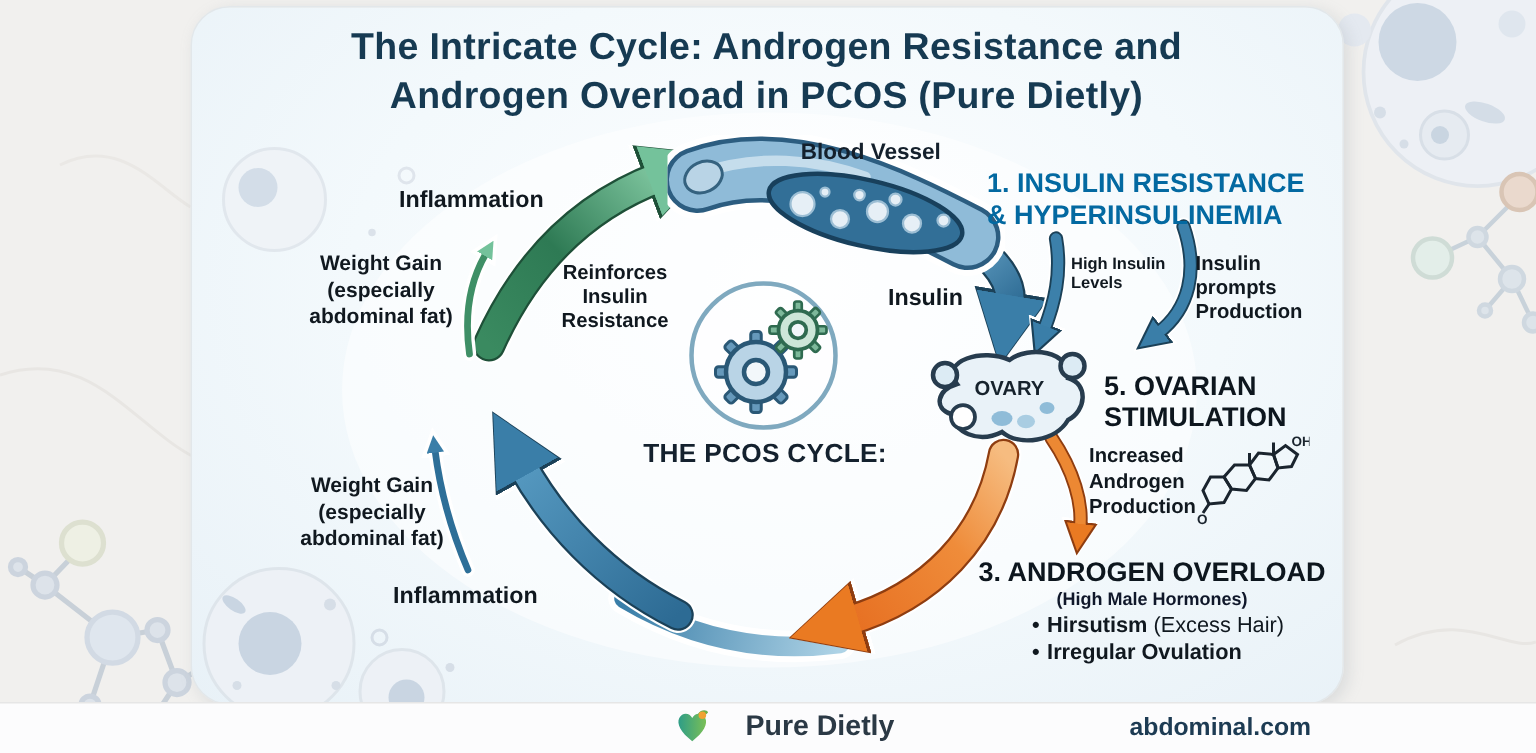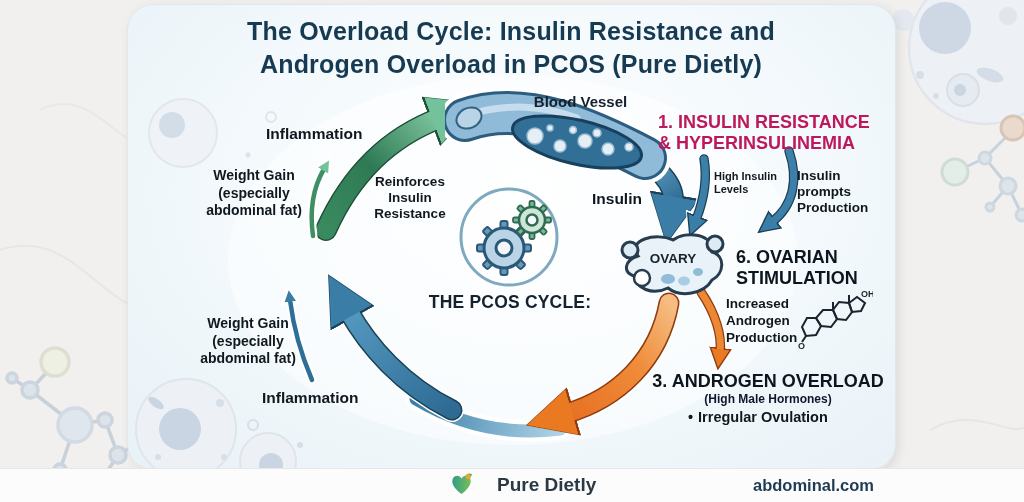--- a/index.html
+++ b/index.html
@@ -17,21 +17,21 @@
   
   #arrows{position:absolute;left:0;top:0;z-index:2;pointer-events:none;}
   #overlay{position:absolute;left:0;top:0;width:1024px;height:502px;z-index:3;}
   .lbl{position:absolute;color:#10181f;font-weight:700;line-height:1.2;}
   .pl{white-space:pre-line;}
   .ctr{text-align:center;}
   #title{left:128px;top:15px;width:766px;text-align:center;color:#163a52;
     font-size:25px;font-weight:800;line-height:1.32;letter-spacing:.2px;}
   #title .tn{font-weight:600;margin-left:7px;}
   #lbl-vessel{left:523px;top:93px;width:115px;font-size:15px;font-weight:800;color:#14202c;}
-  #s1-title{left:658px;top:112px;font-size:18px;font-weight:800;line-height:1.15;color:#be185d;}
+  #s1-title{left:658px;top:112px;font-size:18px;font-weight:800;line-height:1.15;color:#0369a1;}
   #lbl-high{left:714px;top:170px;font-size:11px;}
   #lbl-prompts{left:797px;top:168px;font-size:13.5px;}
   #lbl-insulin{left:592px;top:190px;font-size:15.5px;font-weight:800;}
   #lbl-reinforces{left:368px;top:174px;width:84px;font-size:13.5px;}
   #lbl-infl-top{left:266px;top:125px;font-size:15.5px;font-weight:800;}
   #lbl-wg-top{left:188px;top:167px;width:132px;font-size:14px;line-height:1.25;}
   #s4-title{left:220px;top:246px;width:158px;font-size:18px;font-weight:800;line-height:1.15;color:#0d161e;}
   #s2-title{left:736px;top:247px;font-size:18px;font-weight:800;line-height:1.15;color:#0d161e;}
   #lbl-increased{left:726px;top:296px;font-size:13.5px;line-height:1.25;}
   #lbl-wg-bot{left:182px;top:315px;width:132px;font-size:14px;line-height:1.25;}
@@ -223,21 +223,21 @@
     <g fill="none" stroke-linecap="round">
       <path d="M669,303 C659,358 620,398 565,414" stroke="#ffffff" stroke-width="24" marker-end="url(#hW)"></path>
       <path d="M669,303 C659,358 620,398 565,414" stroke="#8f3d10" stroke-width="21" marker-end="url(#hDo)"></path>
       <path d="M669,303 C659,358 620,398 565,414" stroke="url(#gO)" stroke-width="18" marker-end="url(#hMo)"></path>
     </g>
   </svg>
 
   <div id="overlay">
 
     <div id="title" class="abs">
-      <div>The Overload Cycle: Insulin Resistance and</div>
+      <div>The Intricate Cycle: Androgen Resistance and</div>
       <div><span class="tb">Androgen Overload in PCOS</span><span class="tn">(Pure Dietly)</span></div>
     </div>
 
     <svg class="abs" style="left:445px;top:90px;" width="225" height="100" viewBox="0 0 225 100">
       <g fill="none" stroke-linecap="round">
         <path d="M20,30 C80,8 150,42 200,68" stroke="#ffffff" stroke-width="52"></path>
         <path d="M20,30 C80,8 150,42 200,68" stroke="#2c5d80" stroke-width="44"></path>
         <path d="M20,30 C80,8 150,42 200,68" stroke="#8fbbd8" stroke-width="38"></path>
         <path d="M20,26 C60,12 100,16 132,28" stroke="#cfe3f0" stroke-width="7" opacity="0.85"></path>
       </g>
@@ -319,34 +319,35 @@
 prompts
 Production</div>
     <div id="lbl-insulin" class="lbl">Insulin</div>
     <div id="lbl-reinforces" class="lbl pl ctr">Reinforces
 Insulin
 Resistance</div>
     <div id="lbl-infl-top" class="lbl">Inflammation</div>
     <div id="lbl-wg-top" class="lbl pl ctr">Weight Gain
 (especially
 abdominal fat)</div>
-    <div id="s2-title" class="lbl pl">6. OVARIAN
+    <div id="s2-title" class="lbl pl">5. OVARIAN
 STIMULATION</div>
     <div id="lbl-increased" class="lbl pl">Increased
 Androgen
 Production</div>
     <div id="lbl-wg-bot" class="lbl pl ctr">Weight Gain
 (especially
 abdominal fat)</div>
     <div id="lbl-infl-bot" class="lbl">Inflammation</div>
 
     <div id="s3-block" class="abs">
       <div id="s3-title">3. ANDROGEN OVERLOAD</div>
       <div id="s3-sub">(High Male Hormones)</div>
       <div class="s3-bullets">
+        <div class="bullet"><span class="bg">•</span><b>Hirsutism</b><span> (Excess Hair)</span></div>
         <div class="bullet"><span class="bg">•</span><b>Irregular Ovulation</b><span></span></div>
       </div>
     </div>
 
     <div id="center-text" class="abs">
       <div id="center-head">THE PCOS CYCLE:</div>
     </div>
   </div>
 
   <div id="footer-bar">

